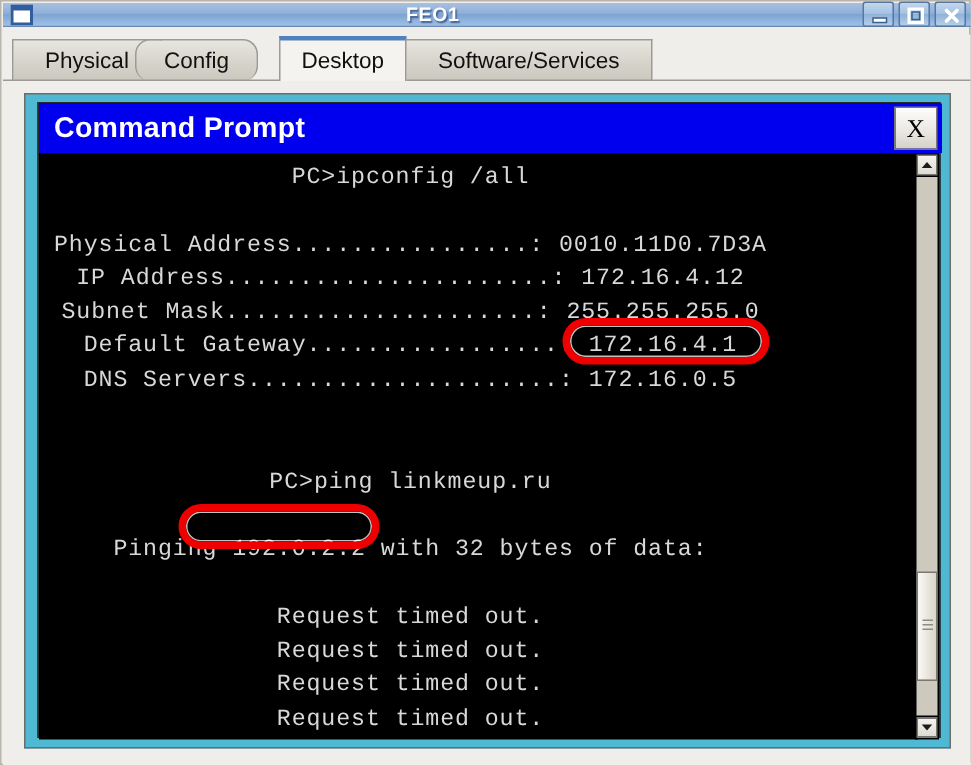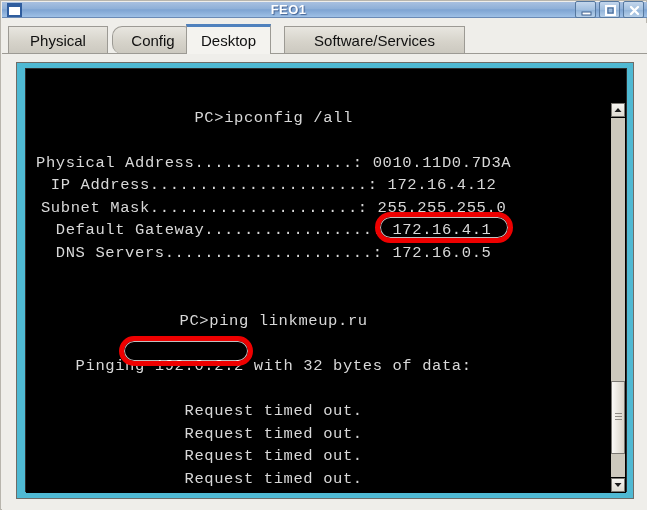--- a/index.html
+++ b/index.html
@@ -249,37 +249,41 @@
       <svg width="15" height="13">
         <path d="M4 3 L11 10 M11 3 L4 10" stroke="#ffffff" stroke-width="2.4" stroke-linecap="round"></path>
       </svg>
     </div>
   </div>
 
   <div id="tab-strip">
     <div class="tab" style="left:6px;width:100px;">
       <span>Physical</span>
     </div>
-    <div class="tab" style="left:110px;width:82px;border-radius:10px;">
+    <div class="tab" style="left:88px;width:82px;border-radius:10px;">
       <span>Config</span>
     </div>
     <div class="tab active" style="left:184px;width:85px;">
       <span>Desktop</span>
     </div>
-    <div class="tab" style="left:282px;width:181px;text-align:center;">
+    <div class="tab" style="left:268px;width:165px;text-align:center;">
       <span>Software/Services</span>
     </div>
   </div>
 
   <div id="content-body">
 
     <div id="teal-panel">
 
       <div id="cmd-window">
 
+        <div id="cmd-titlebar">
+          <div id="cmd-title-text">Command Prompt</div>
+          <div id="cmd-close-button">X</div>
+        </div>
 
         <div id="terminal-screen">
           <pre id="terminal-lines">PC&gt;ipconfig /all
 
 Physical Address................: 0010.11D0.7D3A
 IP Address......................: 172.16.4.12
 Subnet Mask.....................: 255.255.255.0
 Default Gateway.................: 172.16.4.1
 DNS Servers.....................: 172.16.0.5
 

